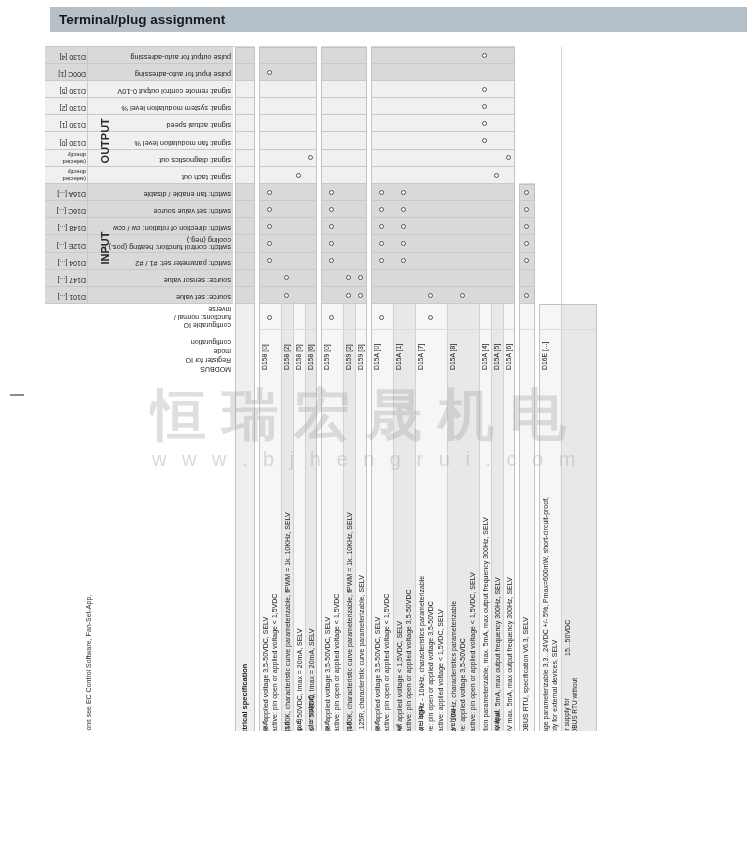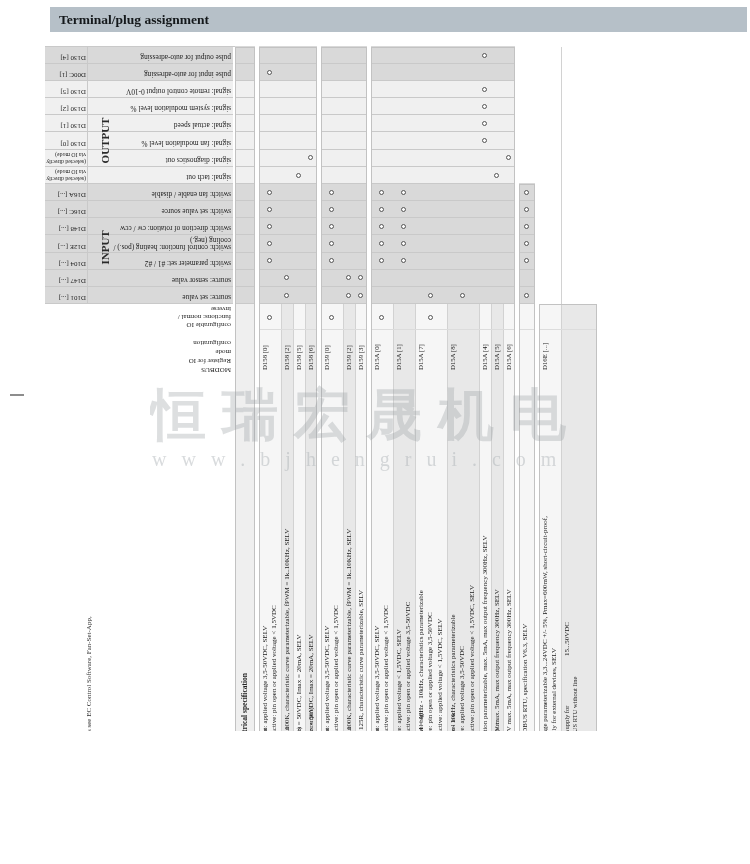--- a/index.html
+++ b/index.html
@@ -1,19 +1,19 @@
 <!DOCTYPE html>
 <html><head>
 <meta charset="utf-8">
 <style>
   * { box-sizing: border-box; margin: 0; padding: 0; }
   html,body { background:#fff; }
   .page {
     position: relative; width: 750px; height: 731px; overflow: hidden;
-    background: #fff; font-family: Liberation Serif, serif; color:#222;
+    background: #fff; font-family: Liberation Sans, sans-serif; color:#222;
   }
   .title-bar {
     position: absolute; left: 50px; top: 7px; width: 697px; height: 25px;
     background: #b6c0c8; color: #14181b; font-weight: bold; font-size: 13.5px;
     line-height: 25px; padding-left: 9px;
   }
   .margin-dash { position: absolute; left: 10px; top: 394px; width: 14px; height: 2px; background: #8d8d8d; }
   .rot-wrap { position: absolute; left: 45px; top: 43px; width: 570px; height: 821px; }
   .natural {
     position: absolute; left: 0; top: 0; width: 821px; height: 570px;

